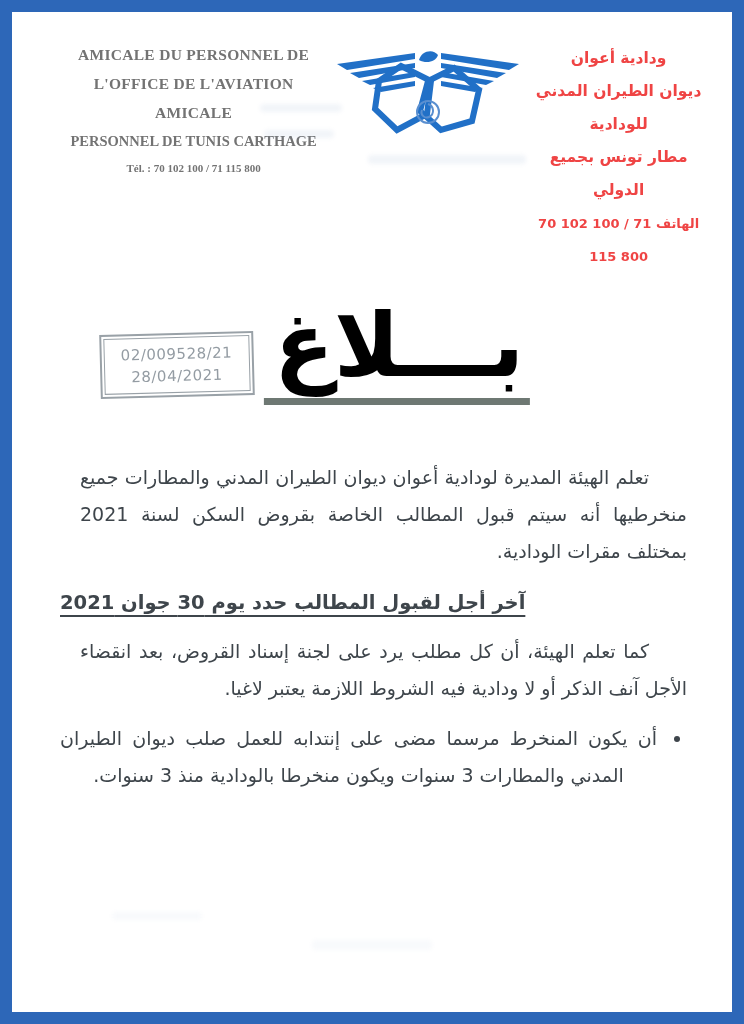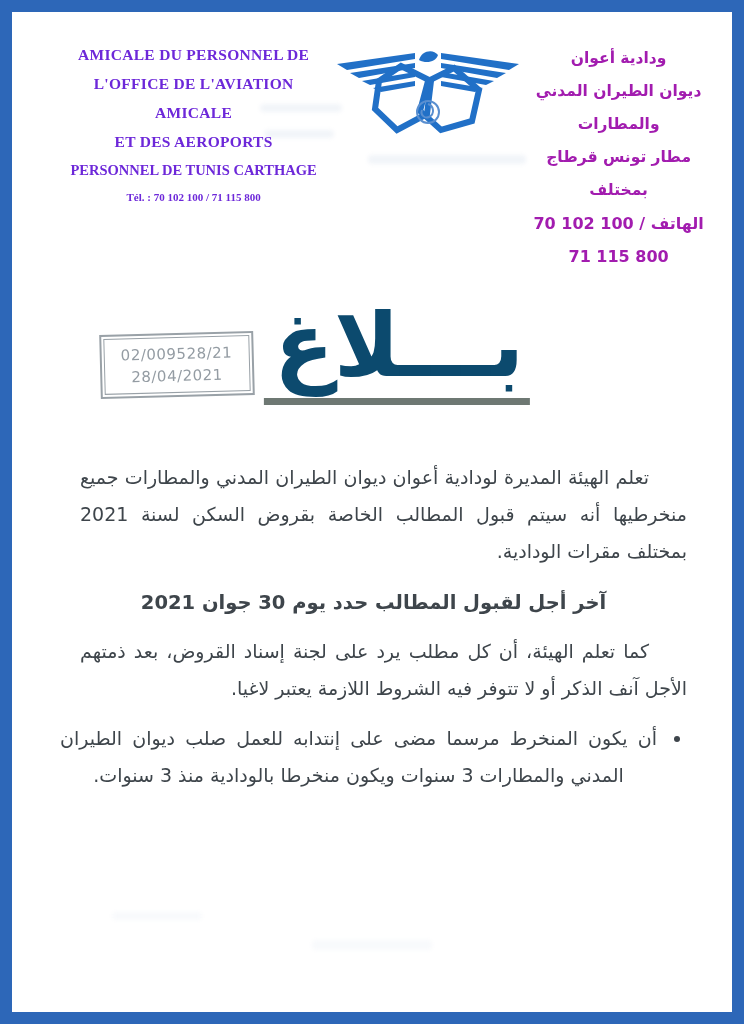--- a/index.html
+++ b/index.html
@@ -12,62 +12,62 @@
     overflow:hidden;
     font-family:"DejaVu Sans",sans-serif;
     color:#3e454b;
   }
   
   .letterhead{
     display:flex;justify-content:space-between;align-items:flex-start;
     padding:28px 18px 0 42px;
   }
   .lh-fr{width:300px;text-align:center;
-    font-family:"Liberation Serif",serif;font-weight:bold;color:#6d28d9;}
+    font-family:"Liberation Serif",serif;font-weight:bold;color:#737373;}
   .lh-fr .l1{font-size:15.5px;letter-spacing:.3px;line-height:29px;}
   .lh-fr .l2{font-size:14.5px;line-height:28px;}
   .lh-fr .l3{font-size:11px;line-height:27px;}
   .lh-logo{width:190px;padding-top:4px;}
   .lh-ar{width:205px;text-align:center;direction:rtl;
-    font-weight:bold;color:#a21caf;font-size:15.5px;line-height:33px;padding-top:2px;}
-  .lh-ar .phone{font-size:16px;letter-spacing:.2px;}
+    font-weight:bold;color:#ef4444;font-size:15.5px;line-height:33px;padding-top:2px;}
+  .lh-ar .phone{font-size:13px;letter-spacing:.2px;}
   
   .banner{position:relative;height:150px;margin-top:30px;}
   .stamp{
     position:absolute;left:88px;top:30px;
     transform:rotate(-1.5deg);
     border:2px solid #99a1a7;padding:2px;color:#949ca3;
   }
   .stamp-inner{
     border:1.5px solid #99a1a7;
     padding:5px 16px;text-align:center;
     font-size:15px;line-height:22px;letter-spacing:.5px;
   }
   .big-title{
     position:absolute;left:385px;top:-8px;transform:translateX(-50%);
     margin:0;direction:rtl;
     font-size:88px;font-weight:bold;line-height:1.15;
-    color:#0c4a6e;
+    color:#000000;
     border-bottom:7px solid #6e7873;
     padding:0 6px 2px 10px;
     display:inline-block;
   }
   
   .doc-body{
     direction:rtl;
     padding:6px 45px 0 48px;
     font-size:19px;line-height:37px;
     text-align:justify;
   }
   .doc-body p{margin:0 0 13px 0;}
   .doc-body p.indent{text-indent:38px;margin-left:20px;}
   .deadline{
     font-size:19.5px;font-weight:bold;margin:14px 0 12px 0;
-    text-underline-offset:6px;text-decoration-thickness:2px;
-    text-align:center;text-indent:0;
+    text-decoration:underline;text-underline-offset:6px;text-decoration-thickness:2px;
+    text-align:left;text-indent:0;
   }
   .doc-body ul{margin:4px 0 0 0;padding:0 26px 0 0;}
   .doc-body li{padding-right:4px;text-align:justify;text-align-last:center;}
   
   .ghost{position:absolute;background:#7d9cc4;opacity:.10;filter:blur(2px);border-radius:4px;}
   .g1{left:248px;top:92px;width:82px;height:8px;}
   .g2{left:252px;top:118px;width:70px;height:8px;}
   .g3{left:356px;top:143px;width:158px;height:9px;}
   .g4{left:300px;top:928px;width:120px;height:10px;opacity:.05;}
   .g5{left:100px;top:900px;width:90px;height:8px;opacity:.05;}
@@ -75,21 +75,20 @@
 </head>
 <body>
 
 <div class="page">
 
   <div class="letterhead">
 
     <div class="lh-fr">
       <div class="l1">AMICALE DU PERSONNEL DE</div>
       <div class="l1">L'OFFICE DE L'AVIATION AMICALE</div>
-      <div class="l1">ET DES AEROPORTS</div>
       <div class="l2">PERSONNEL DE TUNIS CARTHAGE</div>
       <div class="l3">Tél. : 70 102 100 / 71 115 800</div>
     </div>
 
     <div class="lh-logo">
       <svg width="190" height="118" viewBox="0 0 190 118" xmlns="http://www.w3.org/2000/svg">
         <g fill="#2170c7">
 
           <path d="M4,20 L82,9 L82,15 L14,26 Z"></path>
           <path d="M17,29 L82,19 L82,24 L26,34 Z"></path>
@@ -111,43 +110,43 @@
 
         <g fill="none" stroke="#5a8fd0" stroke-width="2">
           <circle cx="95" cy="68" r="11"></circle>
           <path d="M95,60 c6,2 7,10 1,13 c-4,2 -9,-2 -7,-7"></path>
         </g>
       </svg>
     </div>
 
     <div class="lh-ar">
       <div>ودادية أعوان</div>
-      <div>ديوان الطيران المدني والمطارات</div>
-      <div>مطار تونس قرطاج بمختلف</div>
+      <div>ديوان الطيران المدني للودادية</div>
+      <div>مطار تونس بجميع الدولي</div>
       <div class="phone">
         <span>الهاتف</span>
         <span dir="ltr">70 102 100 / 71 115 800</span>
       </div>
     </div>
   </div>
 
   <div class="banner">
     <div class="stamp">
       <div class="stamp-inner">
         <div>02/009528/21</div>
         <div>28/04/2021</div>
       </div>
     </div>
     <h1 class="big-title" dir="rtl">بـــلاغ</h1>
   </div>
 
   <div class="doc-body">
     <p class="indent">تعلم الهيئة المديرة لودادية أعوان ديوان الطيران المدني والمطارات جميع منخرطيها أنه سيتم قبول المطالب الخاصة بقروض السكن لسنة 2021 بمختلف مقرات الودادية.</p>
     <h2 class="deadline">آخر أجل لقبول المطالب حدد يوم 30 جوان 2021</h2>
-    <p class="indent">كما تعلم الهيئة، أن كل مطلب يرد على لجنة إسناد القروض، بعد ذمتهم الأجل آنف الذكر أو لا تتوفر فيه الشروط اللازمة يعتبر لاغيا.</p>
+    <p class="indent">كما تعلم الهيئة، أن كل مطلب يرد على لجنة إسناد القروض، بعد انقضاء الأجل آنف الذكر أو لا ودادية فيه الشروط اللازمة يعتبر لاغيا.</p>
     <ul>
       <li>أن يكون المنخرط مرسما مضى على إنتدابه للعمل صلب ديوان الطيران المدني والمطارات 3 سنوات ويكون منخرطا بالودادية منذ 3 سنوات.</li>
     </ul>
   </div>
 
   <div class="ghost g1"></div>
   <div class="ghost g2"></div>
   <div class="ghost g3"></div>
   <div class="ghost g4"></div>
   <div class="ghost g5"></div>

